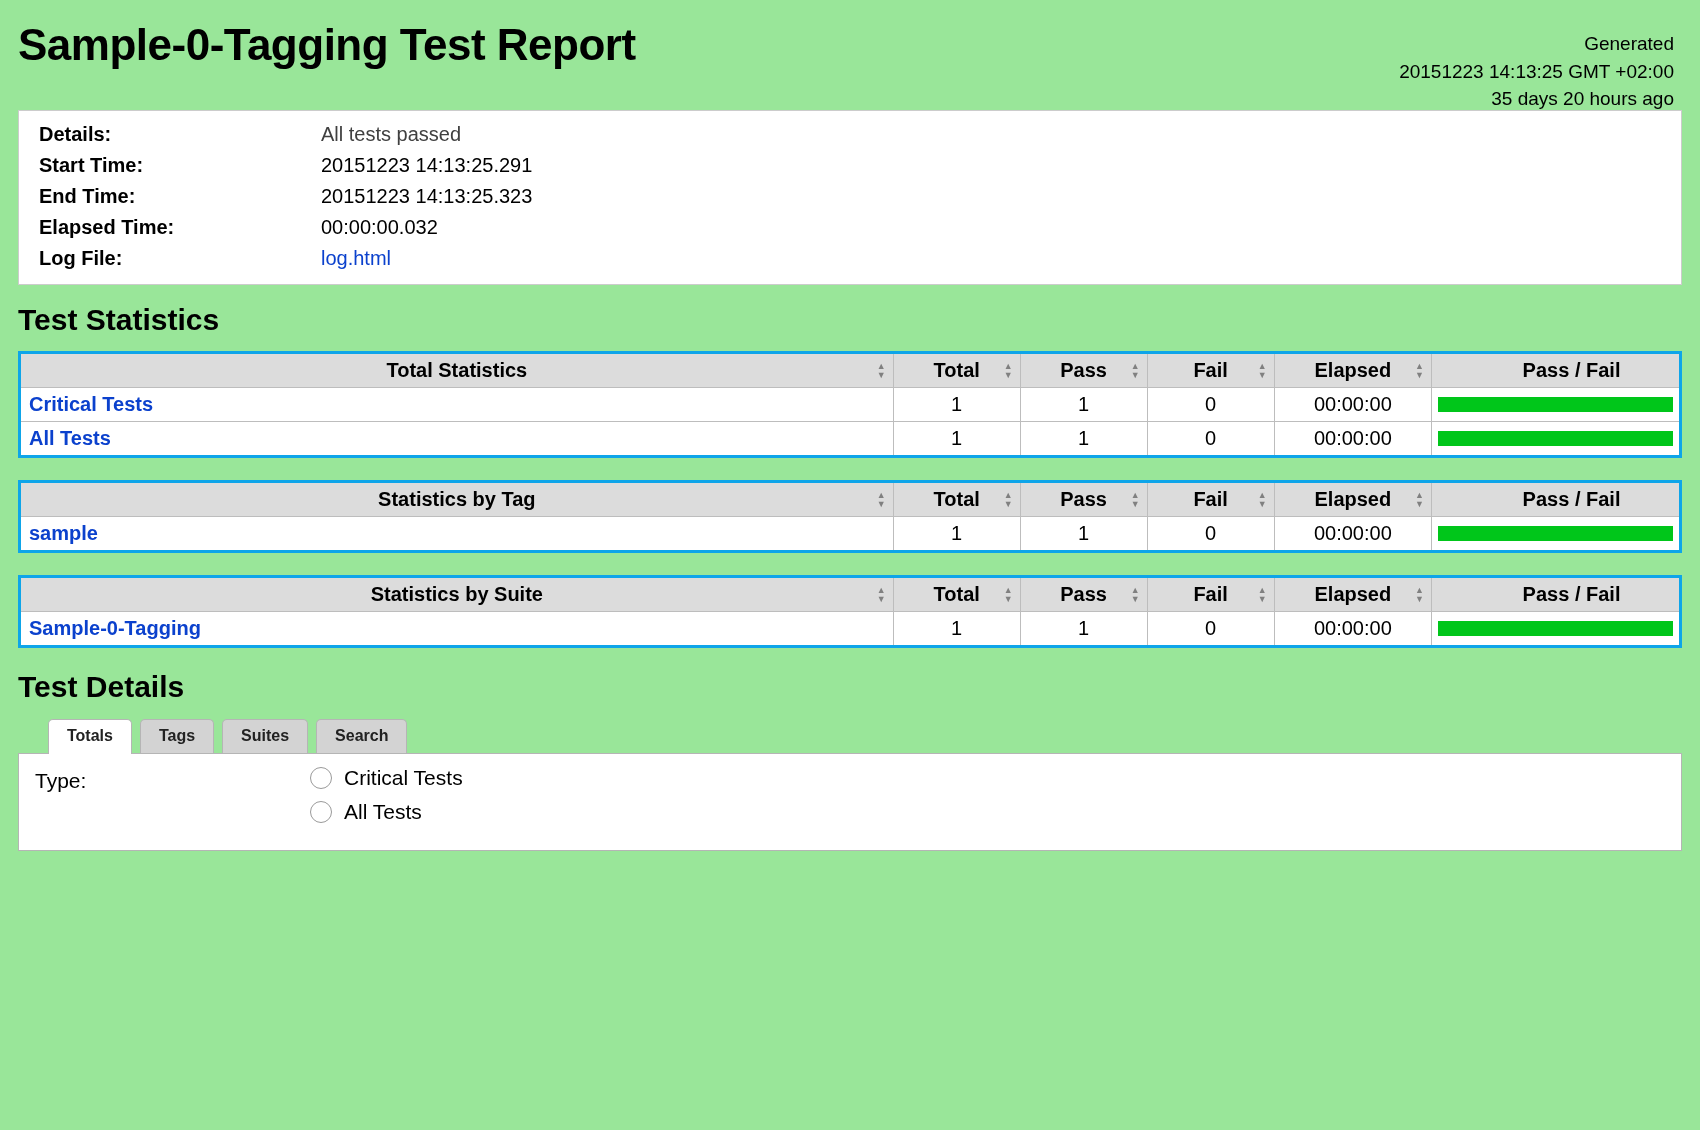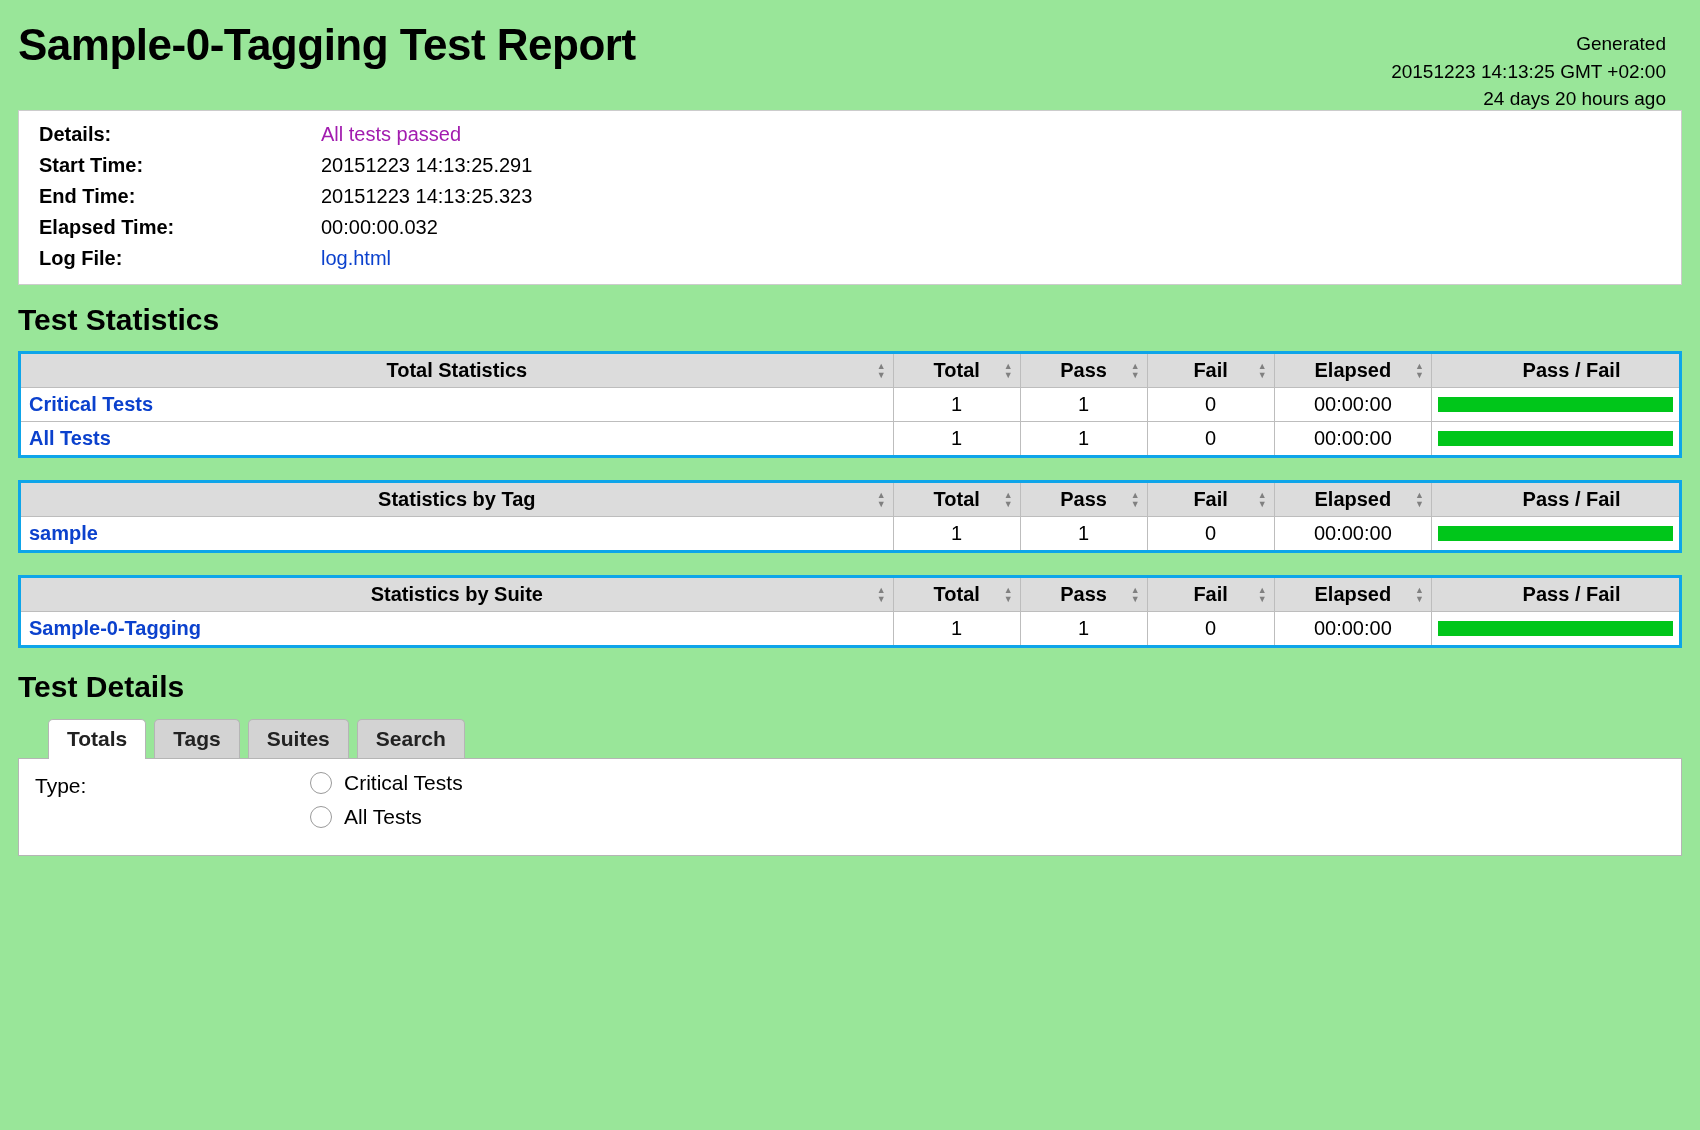--- a/index.html
+++ b/index.html
@@ -25,21 +25,21 @@
     min-height: 90px;
   }
   .report-title {
     font-size: 44px;
     font-weight: bold;
     margin: 6px 0 0 0;
     letter-spacing: -0.5px;
   }
   .generated-block {
     position: absolute;
-    right: 16px;
+    right: 8px;
     top: 10px;
     text-align: right;
     font-size: 19px;
     line-height: 1.45;
   }
   h2.section-title {
     font-size: 30px;
     font-weight: bold;
     margin: 18px 0 14px 0;
   }
@@ -58,21 +58,21 @@
   table.summary td {
     padding: 4px 6px;
     vertical-align: top;
     white-space: nowrap;
   }
   table.summary td.label {
     font-weight: bold;
     width: 270px;
     padding-left: 10px;
   }
-  .status-pass { color: #a21caf; }
+  .status-pass { color: #404040; }
   a.link {
     color: #0b41cd;
     text-decoration: none;
   }
   
   table.stats {
     border-collapse: collapse;
     width: 1664px;
     margin-bottom: 22px;
     font-size: 20px;
@@ -142,21 +142,21 @@
     gap: 8px;
     position: relative;
     z-index: 2;
   }
   .tab {
     background: #d3d3d3;
     border: 1px solid #b5b5b5;
     border-bottom: none;
     border-radius: 5px 5px 0 0;
     padding: 7px 18px 8px 18px;
-    font-size: 21px;
+    font-size: 16px;
     font-weight: bold;
     color: #222;
     cursor: pointer;
     line-height: 1.1;
   }
   .tab.active {
     background: #fff;
     border-color: #b5b5b5;
     position: relative;
     top: 1px;
@@ -201,21 +201,21 @@
 </head>
 <body>
 
 <div class="page">
 
   <div class="report-header">
     <h1 class="report-title">Sample-0-Tagging Test Report</h1>
     <div class="generated-block">
       <div>Generated</div>
       <div>20151223 14:13:25 GMT +02:00</div>
-      <div>24 days 20 hours ago</div>
+      <div>35 days 20 hours ago</div>
     </div>
   </div>
 
 
   <div class="summary-box">
     <table class="summary">
       <tbody>
         <tr>
           <td class="label">Details:</td>
           <td class="status-pass">All tests passed</td>

